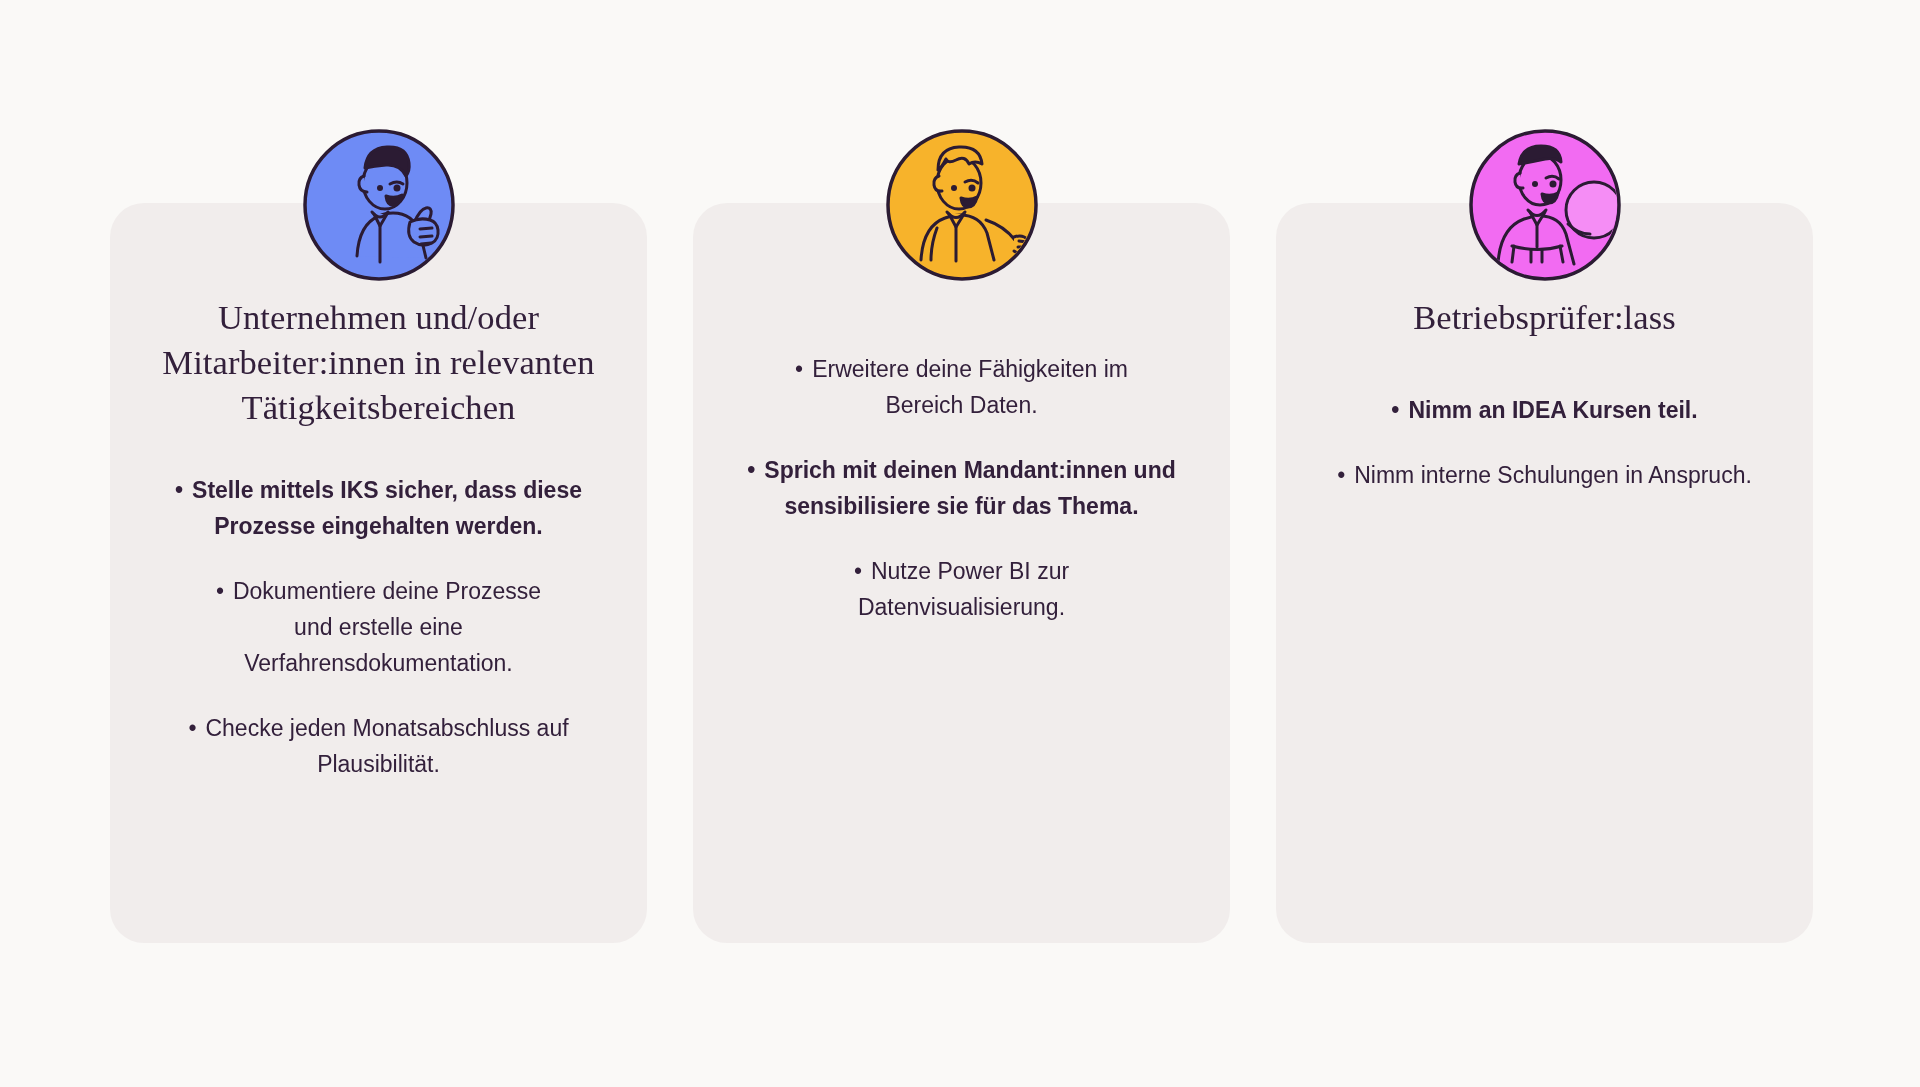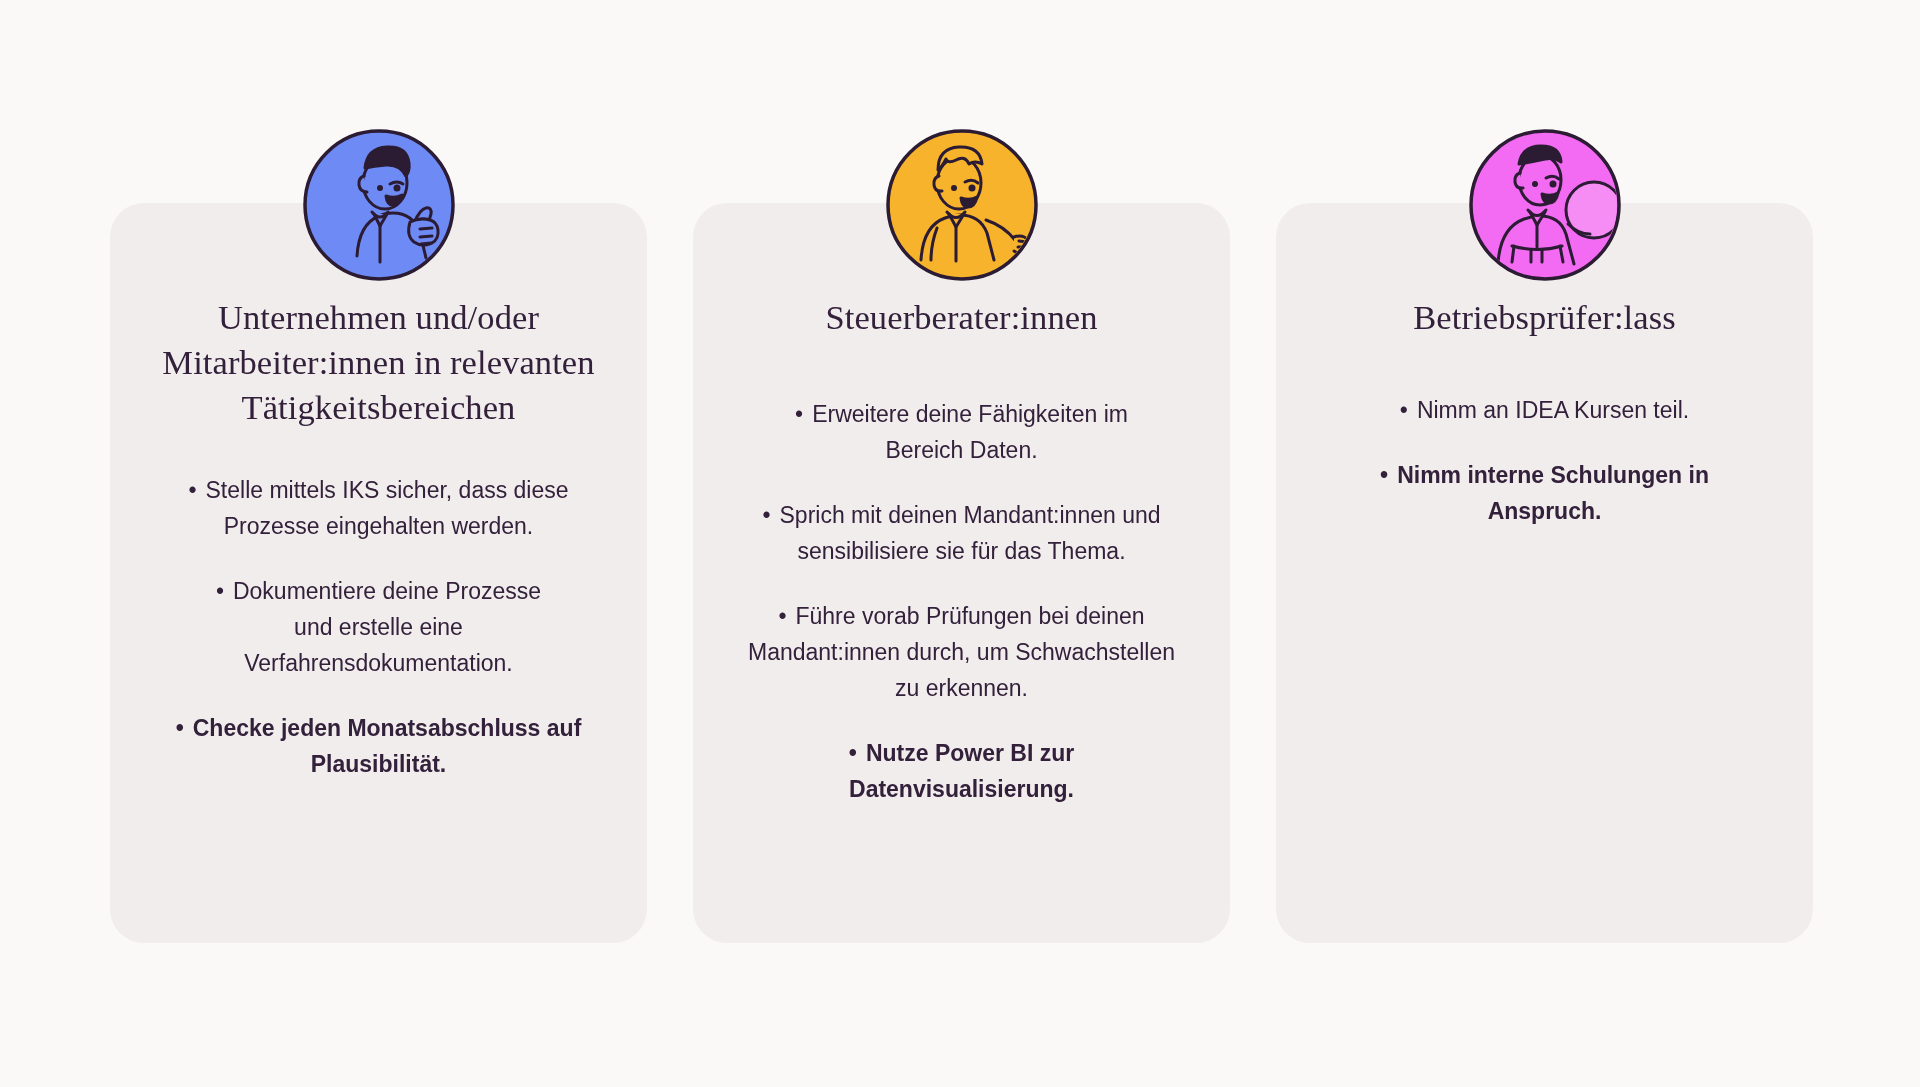--- a/index.html
+++ b/index.html
@@ -87,29 +87,29 @@
   .bullets.gap-3 { margin-top: 52px; }
 
   .bullet {
     position: relative;
     font-size: 23px;
     line-height: 36px;
     margin: 0 0 29px 0;
     color: #33203B;
     padding: 0 26px;
   }
-  .bullet:last-child { margin-bottom: 0; font-weight: bold; }
+  .bullet:last-child { margin-bottom: 0; }
   .bullet .txt::before {
     content: "\2022";
     margin-right: 9px;
   }
 
   .b-narrow { padding: 0 62px; }
   .b-mid    { padding: 0 36px; }
-  .b-wide   { padding: 0 18px; }
+  .b-wide   { padding: 0 18px; font-weight: bold; }
 </style>
 </head>
 <body>
 
 <div class="board">
 
   <div class="cards">
     <div class="card card-1"></div>
     <div class="card card-2"></div>
     <div class="card card-3"></div>
@@ -196,25 +196,23 @@
   <div class="card-body body-1">
     <h2 class="card-title title-wide">Unternehmen und/oder Mitarbeiter:innen in relevanten Tätigkeitsbereichen</h2>
     <ul class="bullets gap-1">
       <li class="bullet b-wide"><span class="txt">Stelle mittels IKS sicher, dass diese Prozesse eingehalten werden.</span></li>
       <li class="bullet b-narrow"><span class="txt">Dokumentiere deine Prozesse und erstelle eine Verfahrensdokumentation.</span></li>
       <li class="bullet b-mid"><span class="txt">Checke jeden Monatsabschluss auf Plausibilität.</span></li>
     </ul>
   </div>
 
   <div class="card-body body-2">
-    <h2 class="card-title">Steuerberater:innen</h2>
     <ul class="bullets gap-2">
       <li class="bullet b-mid"><span class="txt">Erweitere deine Fähigkeiten im Bereich Daten.</span></li>
       <li class="bullet b-wide"><span class="txt">Sprich mit deinen Mandant:innen und sensibilisiere sie für das Thema.</span></li>
-      <li class="bullet b-wide"><span class="txt">Führe vorab Prüfungen bei deinen Mandant:innen durch, um Schwachstellen zu erkennen.</span></li>
       <li class="bullet b-narrow"><span class="txt">Nutze Power BI zur Datenvisualisierung.</span></li>
     </ul>
   </div>
 
   <div class="card-body body-3">
     <h2 class="card-title">Betriebsprüfer:lass</h2>
     <ul class="bullets gap-3">
       <li class="bullet b-wide"><span class="txt">Nimm an IDEA Kursen teil.</span></li>
       <li class="bullet b-mid"><span class="txt">Nimm interne Schulungen in Anspruch.</span></li>
     </ul>

